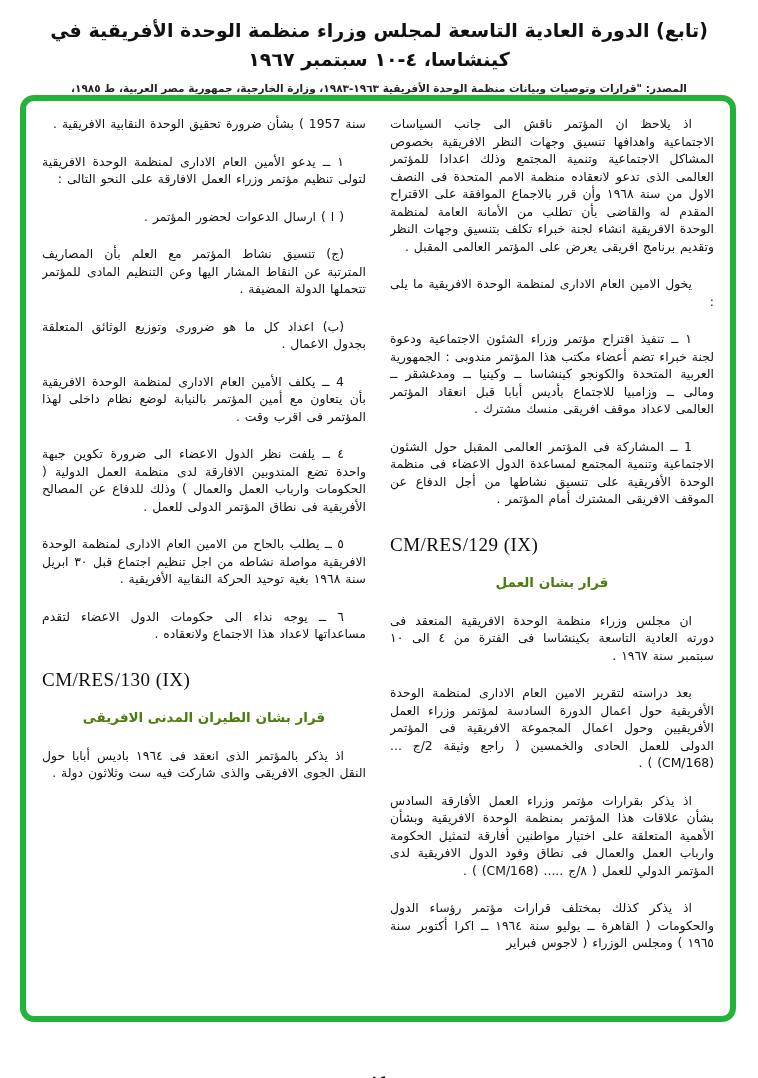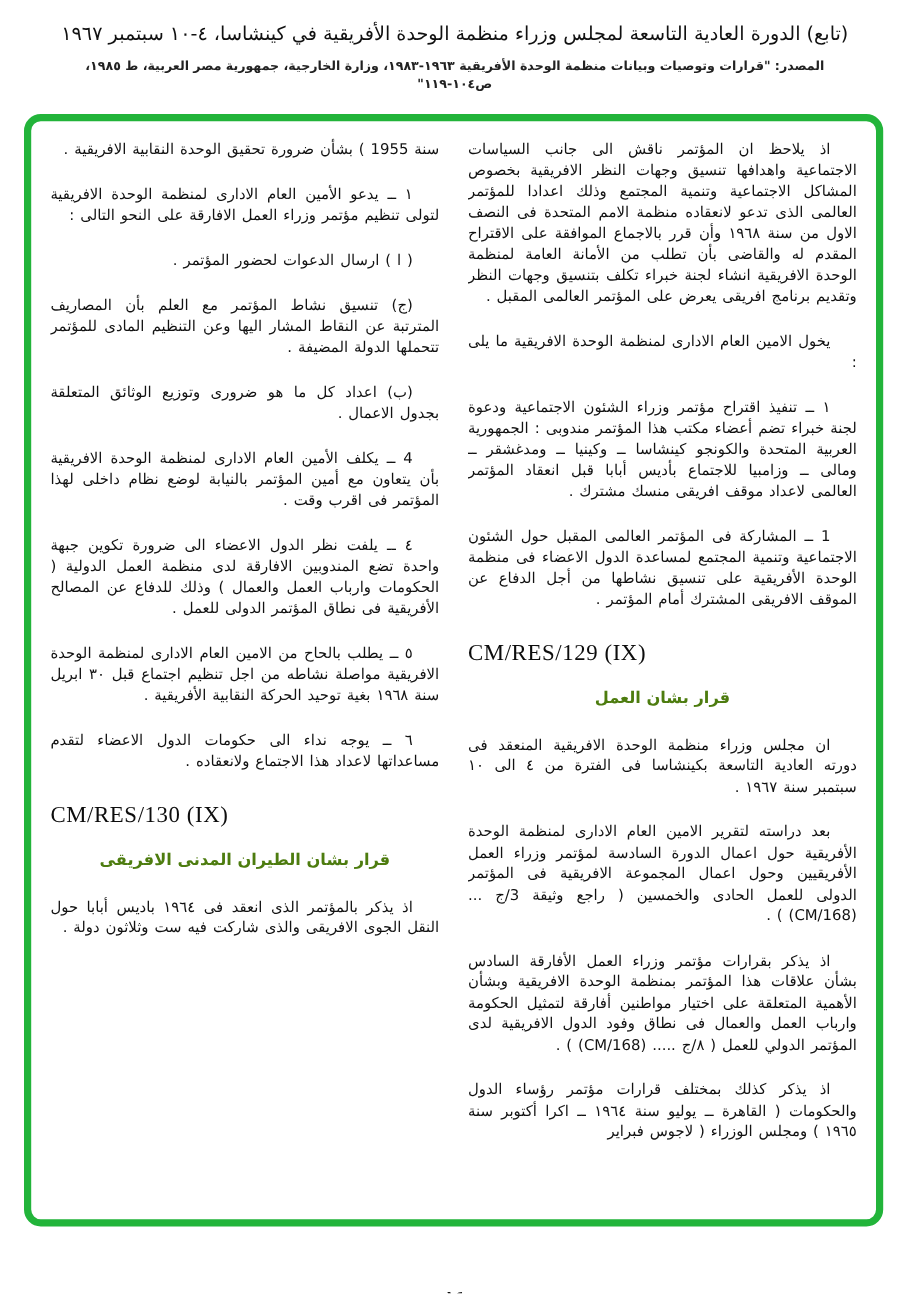--- a/index.html
+++ b/index.html
@@ -19,22 +19,22 @@
   
   .header {
     position: absolute;
     top: 16px;
     left: 0;
     width: 100%;
     text-align: center;
     direction: rtl;
   }
   .doc-title {
-    font-size: 16px;
-    font-weight: normal;
+    font-size: 19px;
+    font-weight: bold;
     color: #111;
     letter-spacing: 0;
     line-height: 1.5;
     padding: 0 30px;
   }
   .doc-source {
     margin-top: 8px;
     font-size: 10.5px;
     font-weight: bold;
     color: #222;
@@ -123,27 +123,27 @@
     <div class="columns">
 
       <div class="col">
         <p class="para">اذ يلاحظ ان المؤتمر ناقش الى جانب السياسات الاجتماعية واهدافها تنسيق وجهات النظر الافريقية بخصوص المشاكل الاجتماعية وتنمية المجتمع وذلك اعدادا للمؤتمر العالمى الذى تدعو لانعقاده منظمة الامم المتحدة فى النصف الاول من سنة ١٩٦٨ وأن قرر بالاجماع الموافقة على الاقتراح المقدم له والقاضى بأن تطلب من الأمانة العامة لمنظمة الوحدة الافريقية انشاء لجنة خبراء تكلف بتنسيق وجهات النظر وتقديم برنامج افريقى يعرض على المؤتمر العالمى المقبل .</p>
         <p class="para">يخول الامين العام الادارى لمنظمة الوحدة الافريقية ما يلى :</p>
         <p class="para">١ ــ تنفيذ اقتراح مؤتمر وزراء الشئون الاجتماعية ودعوة لجنة خبراء تضم أعضاء مكتب هذا المؤتمر مندوبى : الجمهورية العربية المتحدة والكونجو كينشاسا ــ وكينيا ــ ومدغشقر ــ ومالى ــ وزامبيا للاجتماع بأديس أبابا قبل انعقاد المؤتمر العالمى لاعداد موقف افريقى منسك مشترك .</p>
         <p class="para">1 ــ المشاركة فى المؤتمر العالمى المقبل حول الشئون الاجتماعية وتنمية المجتمع لمساعدة الدول الاعضاء فى منظمة الوحدة الأفريقية على تنسيق نشاطها من أجل الدفاع عن الموقف الافريقى المشترك أمام المؤتمر .</p>
         <p class="ref">CM/RES/129 (IX)</p>
         <p class="heading">قرار بشان العمل</p>
         <p class="para">ان مجلس وزراء منظمة الوحدة الافريقية المنعقد فى دورته العادية التاسعة بكينشاسا فى الفترة من ٤ الى ١٠ سبتمبر سنة ١٩٦٧ .</p>
-        <p class="para">بعد دراسته لتقرير الامين العام الادارى لمنظمة الوحدة الأفريقية حول اعمال الدورة السادسة لمؤتمر وزراء العمل الأفريقيين وحول اعمال المجموعة الافريقية فى المؤتمر الدولى للعمل الحادى والخمسين ( راجع وثيقة 3/ج ... (CM/168) ) .</p>
+        <p class="para">بعد دراسته لتقرير الامين العام الادارى لمنظمة الوحدة الأفريقية حول اعمال الدورة السادسة لمؤتمر وزراء العمل الأفريقيين وحول اعمال المجموعة الافريقية فى المؤتمر الدولى للعمل الحادى والخمسين ( راجع وثيقة 2/ج ... (CM/168) ) .</p>
         <p class="para">اذ يذكر بقرارات مؤتمر وزراء العمل الأفارقة السادس بشأن علاقات هذا المؤتمر بمنظمة الوحدة الافريقية وبشأن الأهمية المتعلقة على اختيار مواطنين أفارقة لتمثيل الحكومة وارباب العمل والعمال فى نطاق وفود الدول الافريقية لدى المؤتمر الدولي للعمل ( ٨/ج ..... (CM/168) ) .</p>
         <p class="para">اذ يذكر كذلك بمختلف قرارات مؤتمر رؤساء الدول والحكومات ( القاهرة ــ يوليو سنة ١٩٦٤ ــ اكرا أكتوبر سنة ١٩٦٥ ) ومجلس الوزراء ( لاجوس فبراير</p>
       </div>
 
       <div class="col">
-        <p class="para no-indent">سنة 1955 ) بشأن ضرورة تحقيق الوحدة النقابية الافريقية .</p>
+        <p class="para no-indent">سنة 1957 ) بشأن ضرورة تحقيق الوحدة النقابية الافريقية .</p>
         <p class="para">١ ــ يدعو الأمين العام الادارى لمنظمة الوحدة الافريقية لتولى تنظيم مؤتمر وزراء العمل الافارقة على النحو التالى :</p>
         <p class="para">( ا ) ارسال الدعوات لحضور المؤتمر .</p>
         <p class="para">(ج) تنسيق نشاط المؤتمر مع العلم بأن المصاريف المترتبة عن النقاط المشار اليها وعن التنظيم المادى للمؤتمر تتحملها الدولة المضيفة .</p>
         <p class="para">(ب) اعداد كل ما هو ضرورى وتوزيع الوثائق المتعلقة بجدول الاعمال .</p>
         <p class="para">4 ــ يكلف الأمين العام الادارى لمنظمة الوحدة الافريقية بأن يتعاون مع أمين المؤتمر بالنيابة لوضع نظام داخلى لهذا المؤتمر فى اقرب وقت .</p>
         <p class="para">٤ ــ يلفت نظر الدول الاعضاء الى ضرورة تكوين جبهة واحدة تضع المندوبين الافارقة لدى منظمة العمل الدولية ( الحكومات وارباب العمل والعمال ) وذلك للدفاع عن المصالح الأفريقية فى نطاق المؤتمر الدولى للعمل .</p>
         <p class="para">٥ ــ يطلب بالحاح من الامين العام الادارى لمنظمة الوحدة الافريقية مواصلة نشاطه من اجل تنظيم اجتماع قبل ٣٠ ابريل سنة ١٩٦٨ بغية توحيد الحركة النقابية الأفريقية .</p>
         <p class="para">٦ ــ يوجه نداء الى حكومات الدول الاعضاء لتقدم مساعداتها لاعداد هذا الاجتماع ولانعقاده .</p>
         <p class="ref">CM/RES/130 (IX)</p>
         <p class="heading">قرار بشان الطيران المدنى الافريقى</p>

